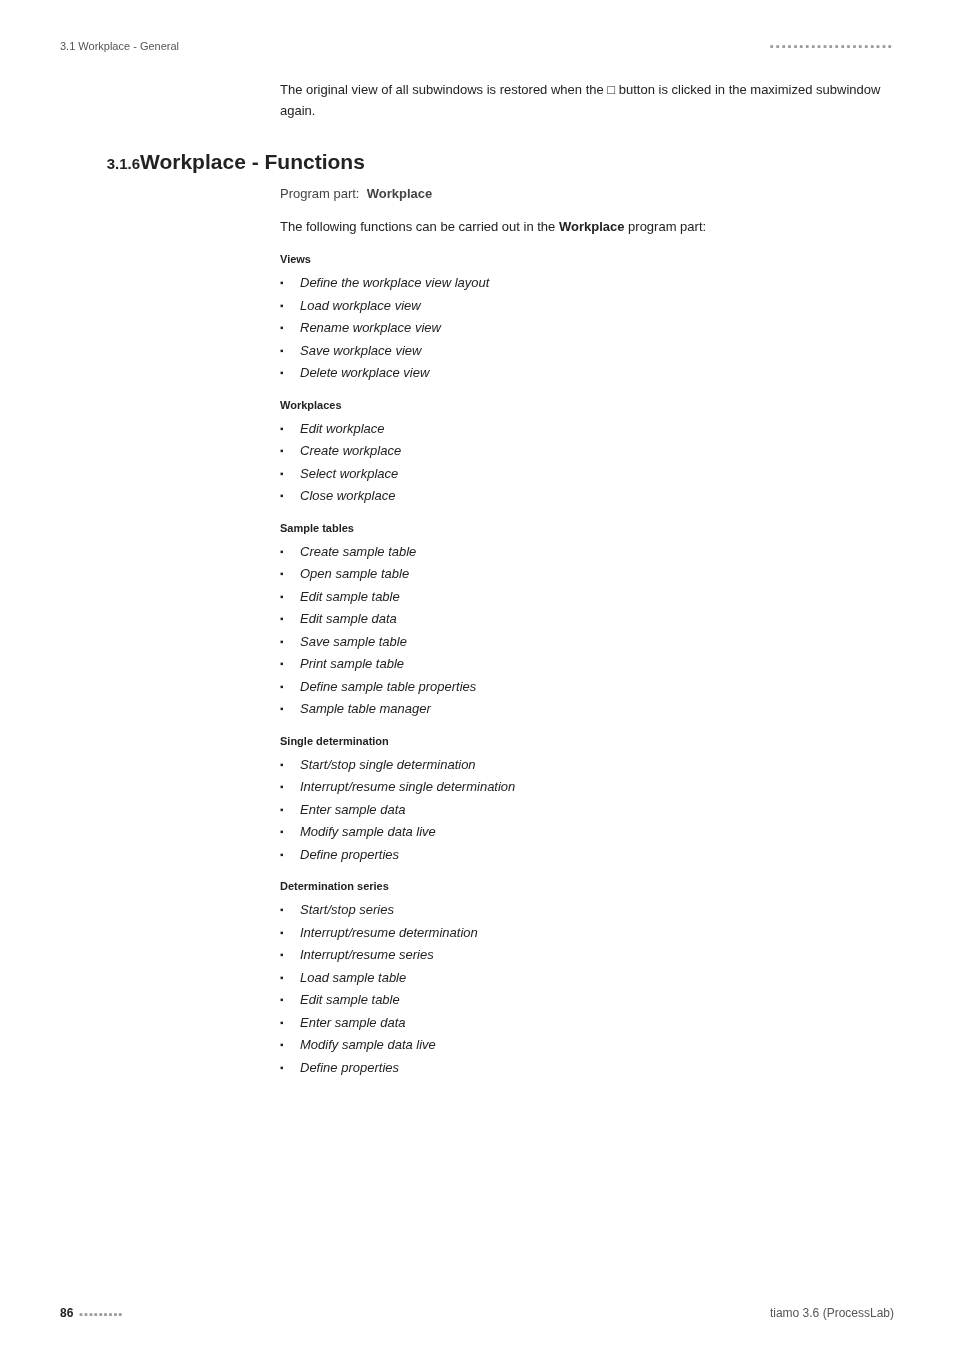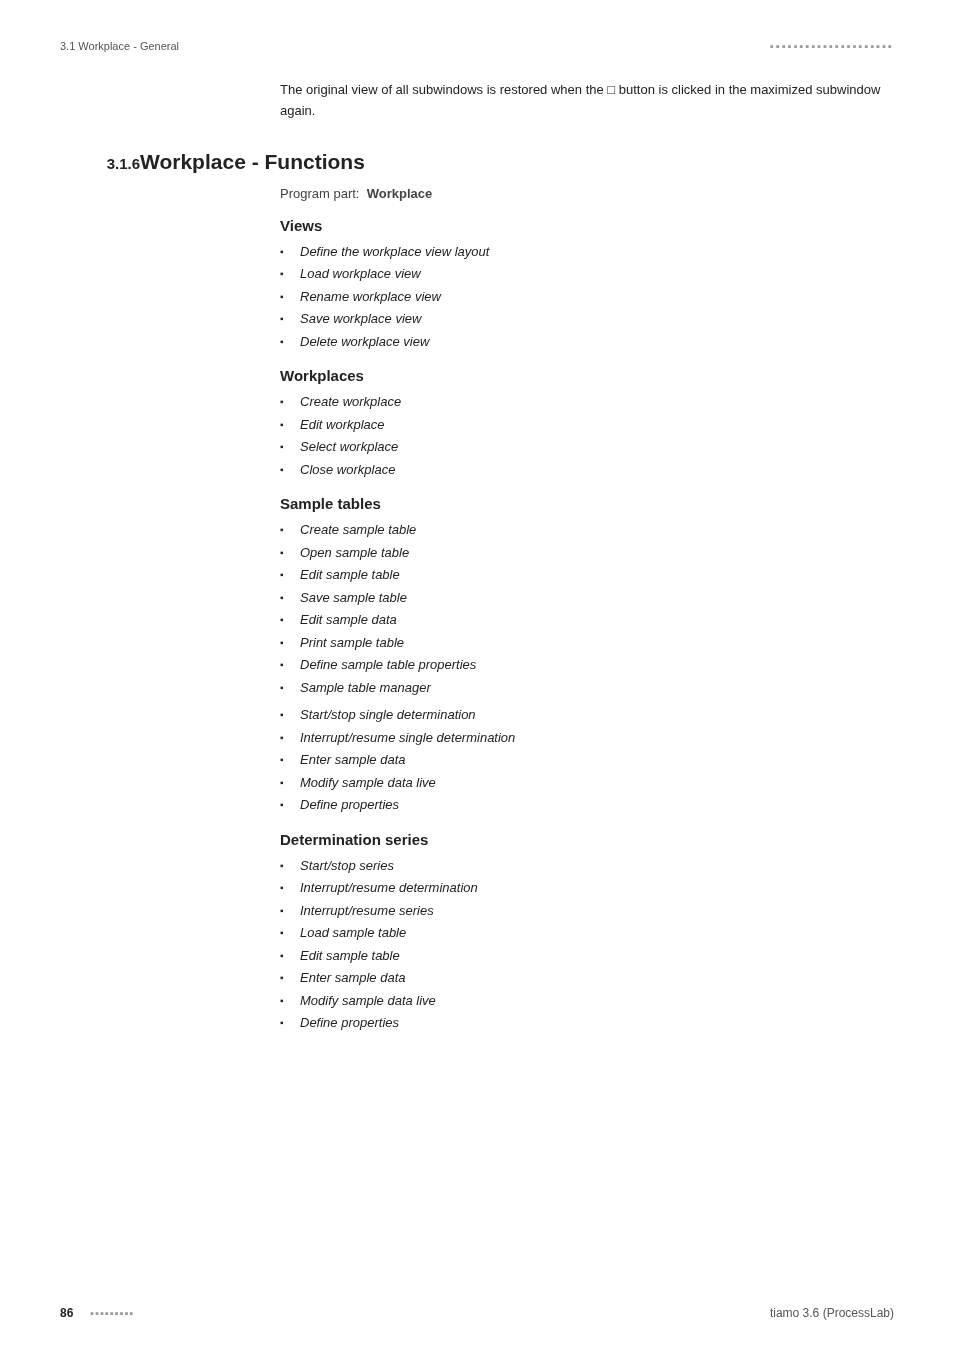--- a/index.html
+++ b/index.html
@@ -96,21 +96,21 @@
       margin-bottom: 16px;
       line-height: 1.6;
     }
 
     .intro-functions strong {
       font-weight: bold;
     }
 
     
     .sub-heading {
-      font-size: 15px;
+      font-size: 11px;
       font-weight: bold;
       color: #222;
       margin-bottom: 8px;
       margin-top: 16px;
     }
 
     
     .bullet-list {
       list-style: none;
       margin-bottom: 8px;
@@ -146,22 +146,22 @@
       right: 60px;
       display: flex;
       justify-content: space-between;
       align-items: center;
     }
 
     .footer-page {
       font-size: 12px;
       color: #222;
       display: flex;
-      align-items: center;
-      gap: 17px;
+      align-items: flex-end;
+      gap: 6px;
     }
 
     .footer-page-num {
       font-weight: bold;
     }
 
     .footer-dots-small {
       color: #999;
       letter-spacing: 1px;
       font-size: 11px;
@@ -191,48 +191,52 @@
     <span class="section-title">Workplace - Functions</span>
   </div>
 
   <div class="content-area">
 
     <div class="program-part">
       <span>Program part:</span>
       &nbsp;<strong>Workplace</strong>
     </div>
 
+    <div class="intro-functions">
+      The following functions can be carried out in the <strong>Workplace</strong> program part:
+    </div>
 
     <div id="sub-sections-container">
         <div class="sub-heading">Views</div>
         <ul class="bullet-list">
           <li>Define the workplace view layout</li>
           <li>Load workplace view</li>
           <li>Rename workplace view</li>
           <li>Save workplace view</li>
           <li>Delete workplace view</li>
         </ul>
         <div class="sub-heading">Workplaces</div>
         <ul class="bullet-list">
+          <li>Edit workplace</li>
           <li>Create workplace</li>
-          <li>Edit workplace</li>
           <li>Select workplace</li>
           <li>Close workplace</li>
         </ul>
         <div class="sub-heading">Sample tables</div>
         <ul class="bullet-list">
           <li>Create sample table</li>
           <li>Open sample table</li>
           <li>Edit sample table</li>
+          <li>Edit sample data</li>
           <li>Save sample table</li>
-          <li>Edit sample data</li>
           <li>Print sample table</li>
           <li>Define sample table properties</li>
           <li>Sample table manager</li>
         </ul>
+        <div class="sub-heading">Single determination</div>
         <ul class="bullet-list">
           <li>Start/stop single determination</li>
           <li>Interrupt/resume single determination</li>
           <li>Enter sample data</li>
           <li>Modify sample data live</li>
           <li>Define properties</li>
         </ul>
         <div class="sub-heading">Determination series</div>
         <ul class="bullet-list">
           <li>Start/stop series</li>

